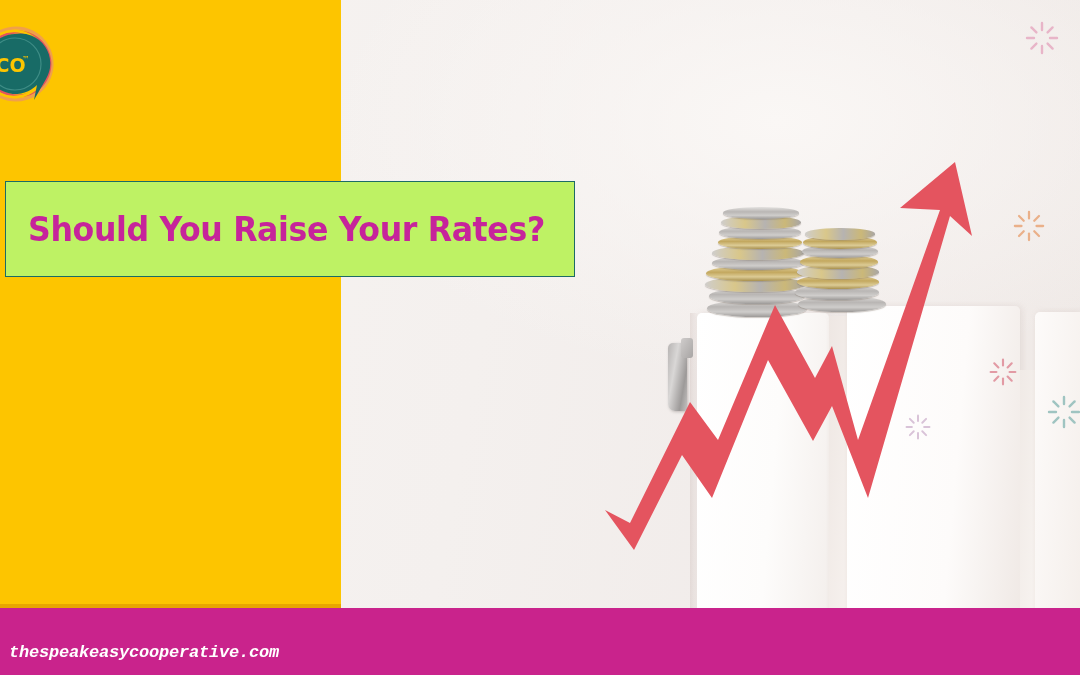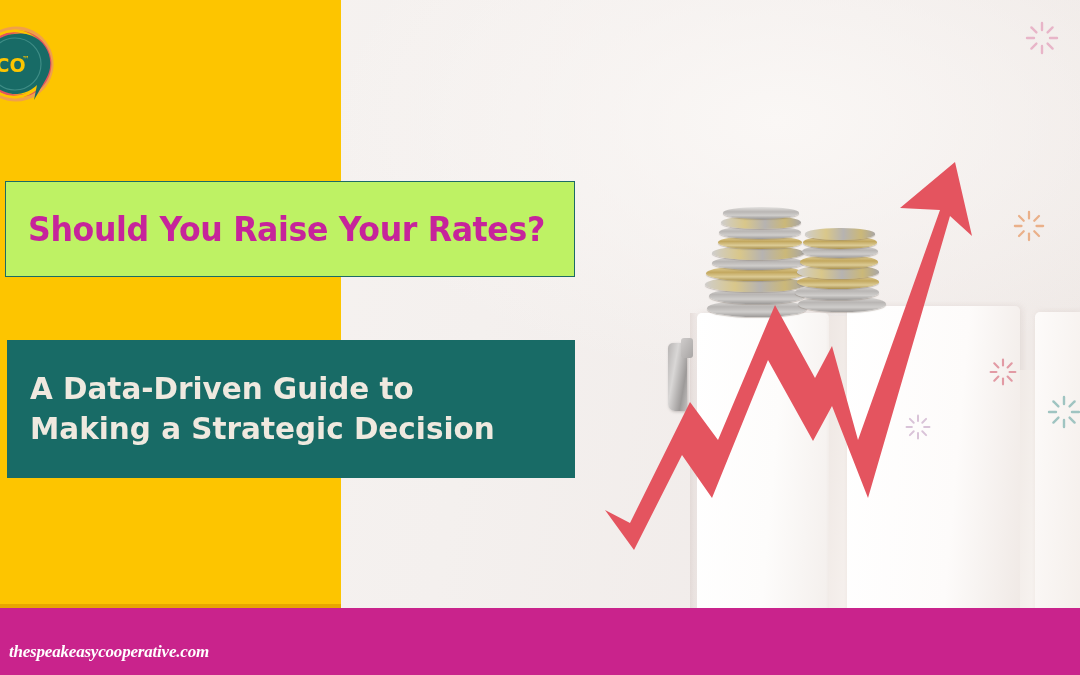--- a/index.html
+++ b/index.html
@@ -128,21 +128,21 @@
   }
 
   
   .footer-bar {
     position: absolute;
     left: 0; bottom: 0; width: 1080px; height: 67px;
     background: #c9238c;
     display: flex; align-items: center;
   }
   .footer-url {
-    font-family: Liberation Serif, serif;
+    font-family: Liberation Mono, monospace;
     font-style: italic;
     font-weight: bold;
     font-size: 17px;
     color: #ffffff;
     margin-left: 9px;
     letter-spacing: -0.2px;
     margin-top: 21px;
   }
   .yellow-accent-strip {
     position: absolute; left: 0; top: 604px; width: 341px; height: 5px;
@@ -288,22 +288,18 @@
       <circle cx="41" cy="42" r="26" fill="none" stroke="#3f8d86" stroke-width="1.2"></circle>
       <text x="30" y="50" font-family="'DejaVu Sans','Liberation Sans',sans-serif" font-size="19" font-weight="bold" fill="#fdc500" text-anchor="middle">ECO</text>
       <text x="48" y="40" font-family="'DejaVu Sans','Liberation Sans',sans-serif" font-size="8" fill="#fdc500">™</text>
     </g>
   </svg>
 
   <div class="headline-box">
     <div class="headline-text">Should You Raise Your Rates?</div>
   </div>
 
-  <div class="subhead-box">
-    <div class="subhead-line">A Data-Driven Guide to</div>
-    <div class="subhead-line">Making a Strategic Decision</div>
-  </div>
 
   <div class="footer-bar">
     <div class="footer-url">thespeakeasycooperative.com</div>
   </div>
 
 </div>
 
 </body></html>

